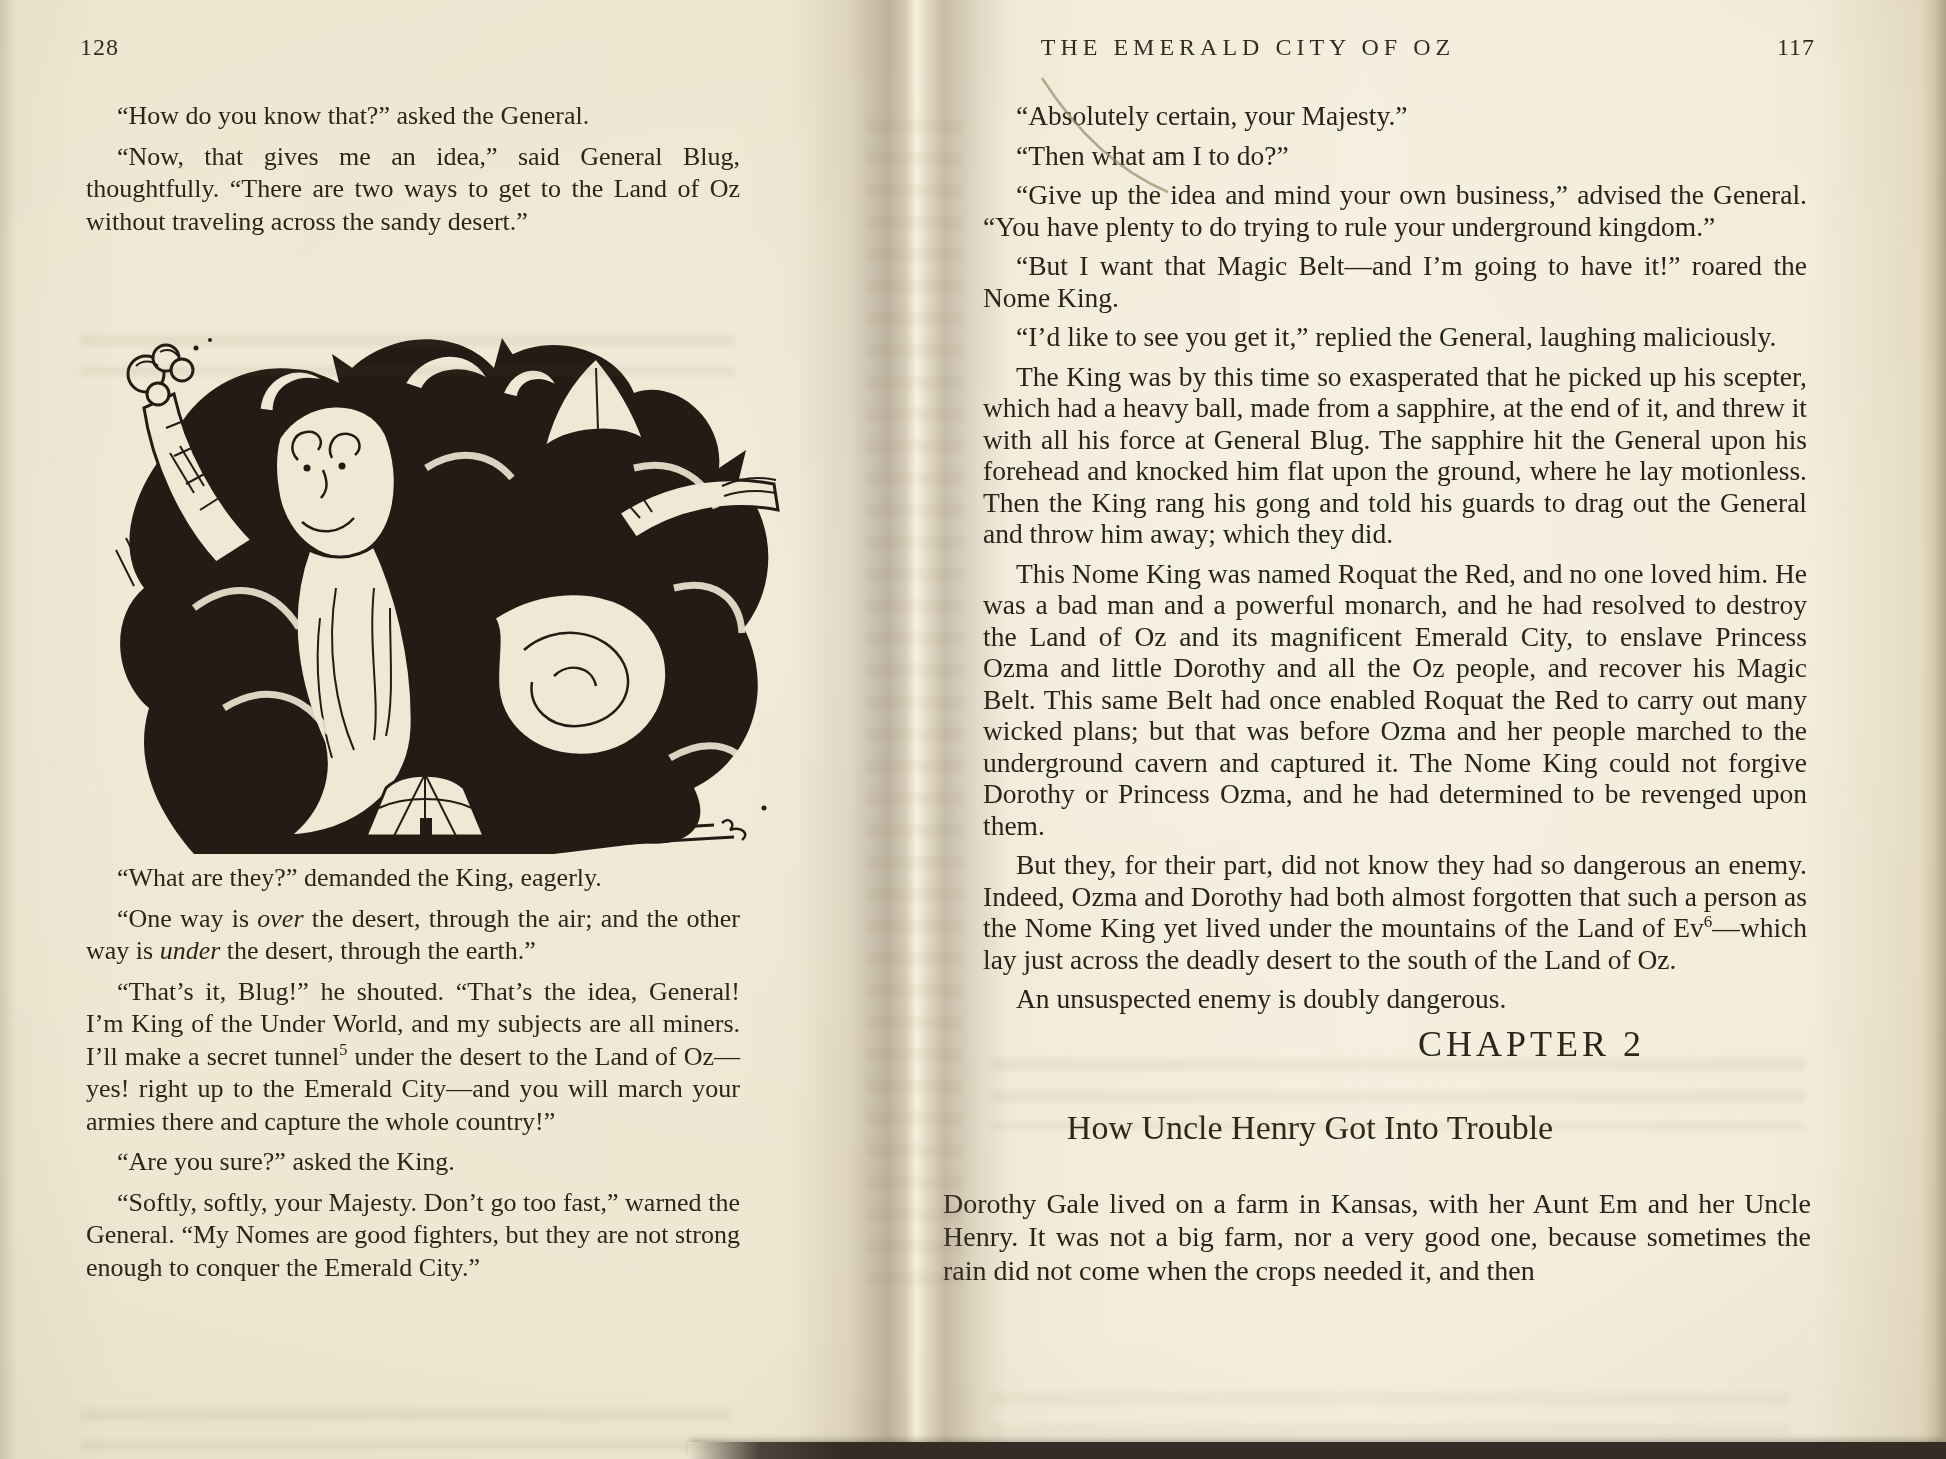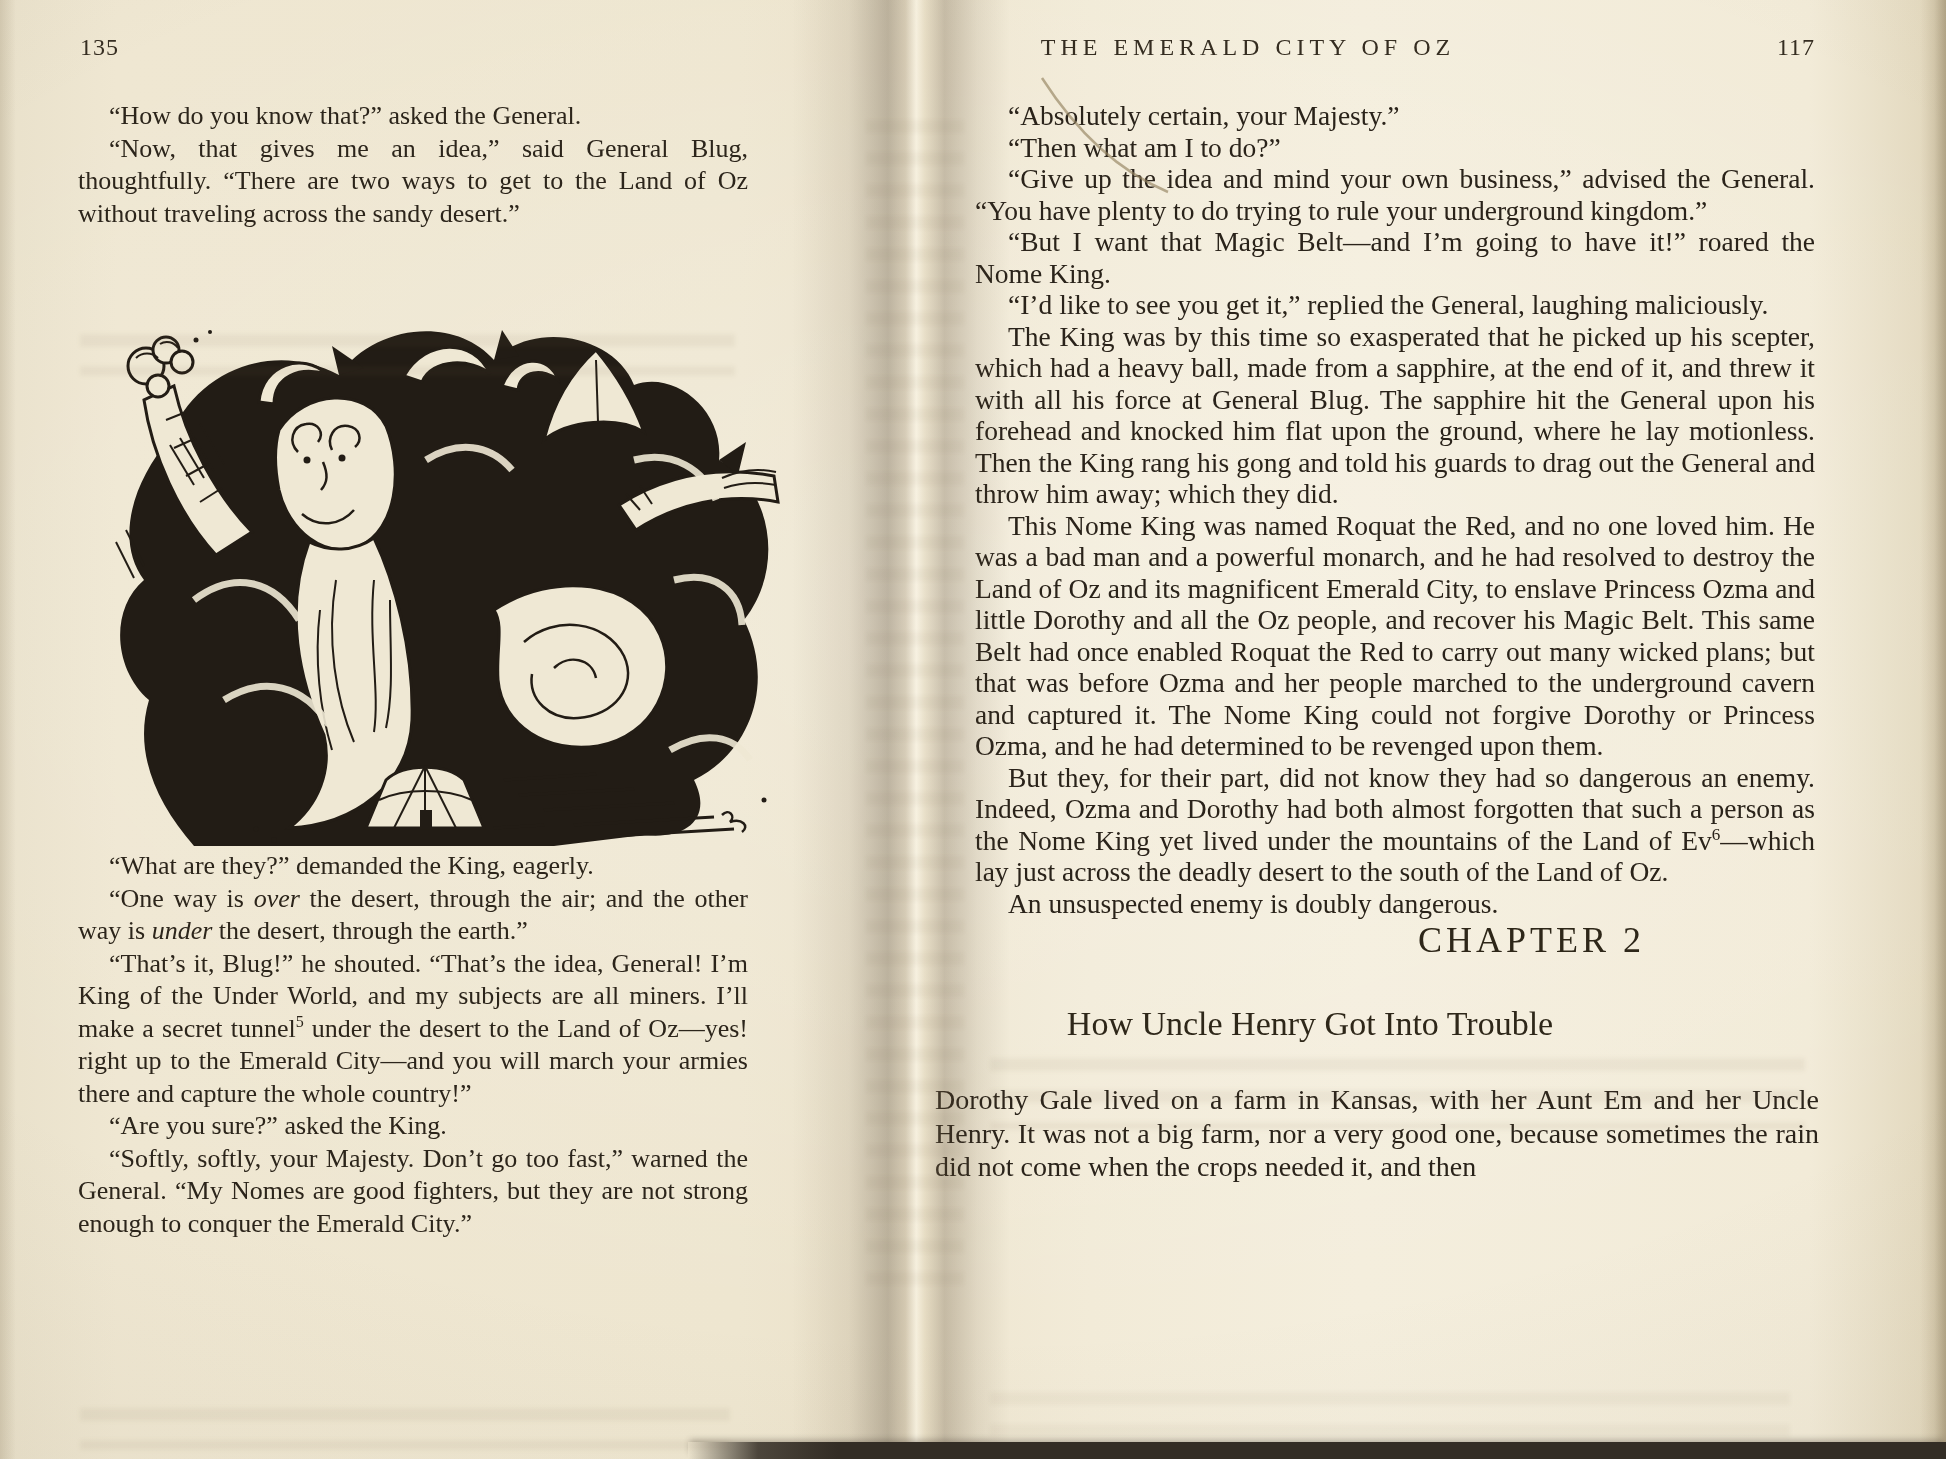--- a/index.html
+++ b/index.html
@@ -20,21 +20,21 @@
     background:
       radial-gradient(ellipse 120% 90% at 50% 42%, rgba(255,255,255,0.22) 0%, rgba(255,255,255,0) 55%, rgba(110,92,62,0.10) 100%),
       linear-gradient(90deg,#e9e1cb 0%,#efe7d2 6%,#eee6d0 38%,#ece3cc 43%,#f2ebd8 56%,#f4eedd 70%,#f2ebd8 93%,#e3d9bf 99%,#d9cfb3 100%);
   }
   
   .page-left{position:absolute;left:78px;top:34px;width:670px;color:var(--ink);}
   .run-head{position:relative;height:30px;font-size:24px;color:var(--head-ink);}
   .folio-l{position:absolute;left:2px;top:0;letter-spacing:1px;font-size:24px;}
   .head-title-l{position:absolute;left:0;right:60px;top:0;text-align:center;letter-spacing:5px;font-size:24px;}
   .body-text{font-size:26px;line-height:32.5px;text-align:justify;}
-  .body-text p{margin:0;text-indent:31px;}
+  .body-text p{margin:8px;text-indent:31px;}
   .body-text p.noindent{text-indent:0;}
   .it{font-style:italic;}
   sup{font-size:0.62em;line-height:0;vertical-align:super;}
   .text-left-top{margin-top:36px;}
   .illus{position:relative;margin:50px 0 0 -4px;width:712px;height:566px;}
   .illus svg{display:block;}
   .text-left-bottom{margin-top:4px;}
   
   .page-right{position:absolute;left:975px;top:34px;width:840px;color:#2a231a;}
   .folio-r{position:absolute;right:0;top:0;letter-spacing:1px;font-size:24px;color:var(--head-ink);}
@@ -84,21 +84,21 @@
   .ghost-e{left:990px;top:1392px;width:800px;height:46px;opacity:0.4;}
   .scratch{position:absolute;left:1030px;top:66px;width:150px;height:160px;pointer-events:none;}
 </style>
 </head>
 <body>
 
 <div class="scan">
 
   <div class="page-left">
     <div class="run-head">
-      <span class="folio-l">135</span>
+      <span class="folio-l">128</span>
     </div>
 
     <div class="body-text text-left-top">
         <p><span>“How do you know that?” asked the General.</span></p>
         <p><span>“Now, that gives me an idea,” said General Blug, thoughtfully. “There are two ways to get to the Land of Oz without traveling across the sandy desert.”</span></p>
       </div>
 
     <div class="illus" role="img" aria-label="Black-and-white pen-and-ink drawing of the Nome King raging with wild swirling hair and long flowing beard, one fist raised, a faceted jewel at his feet">
       <svg width="712" height="566" viewBox="0 0 712 566" xmlns="http://www.w3.org/2000/svg">
 

